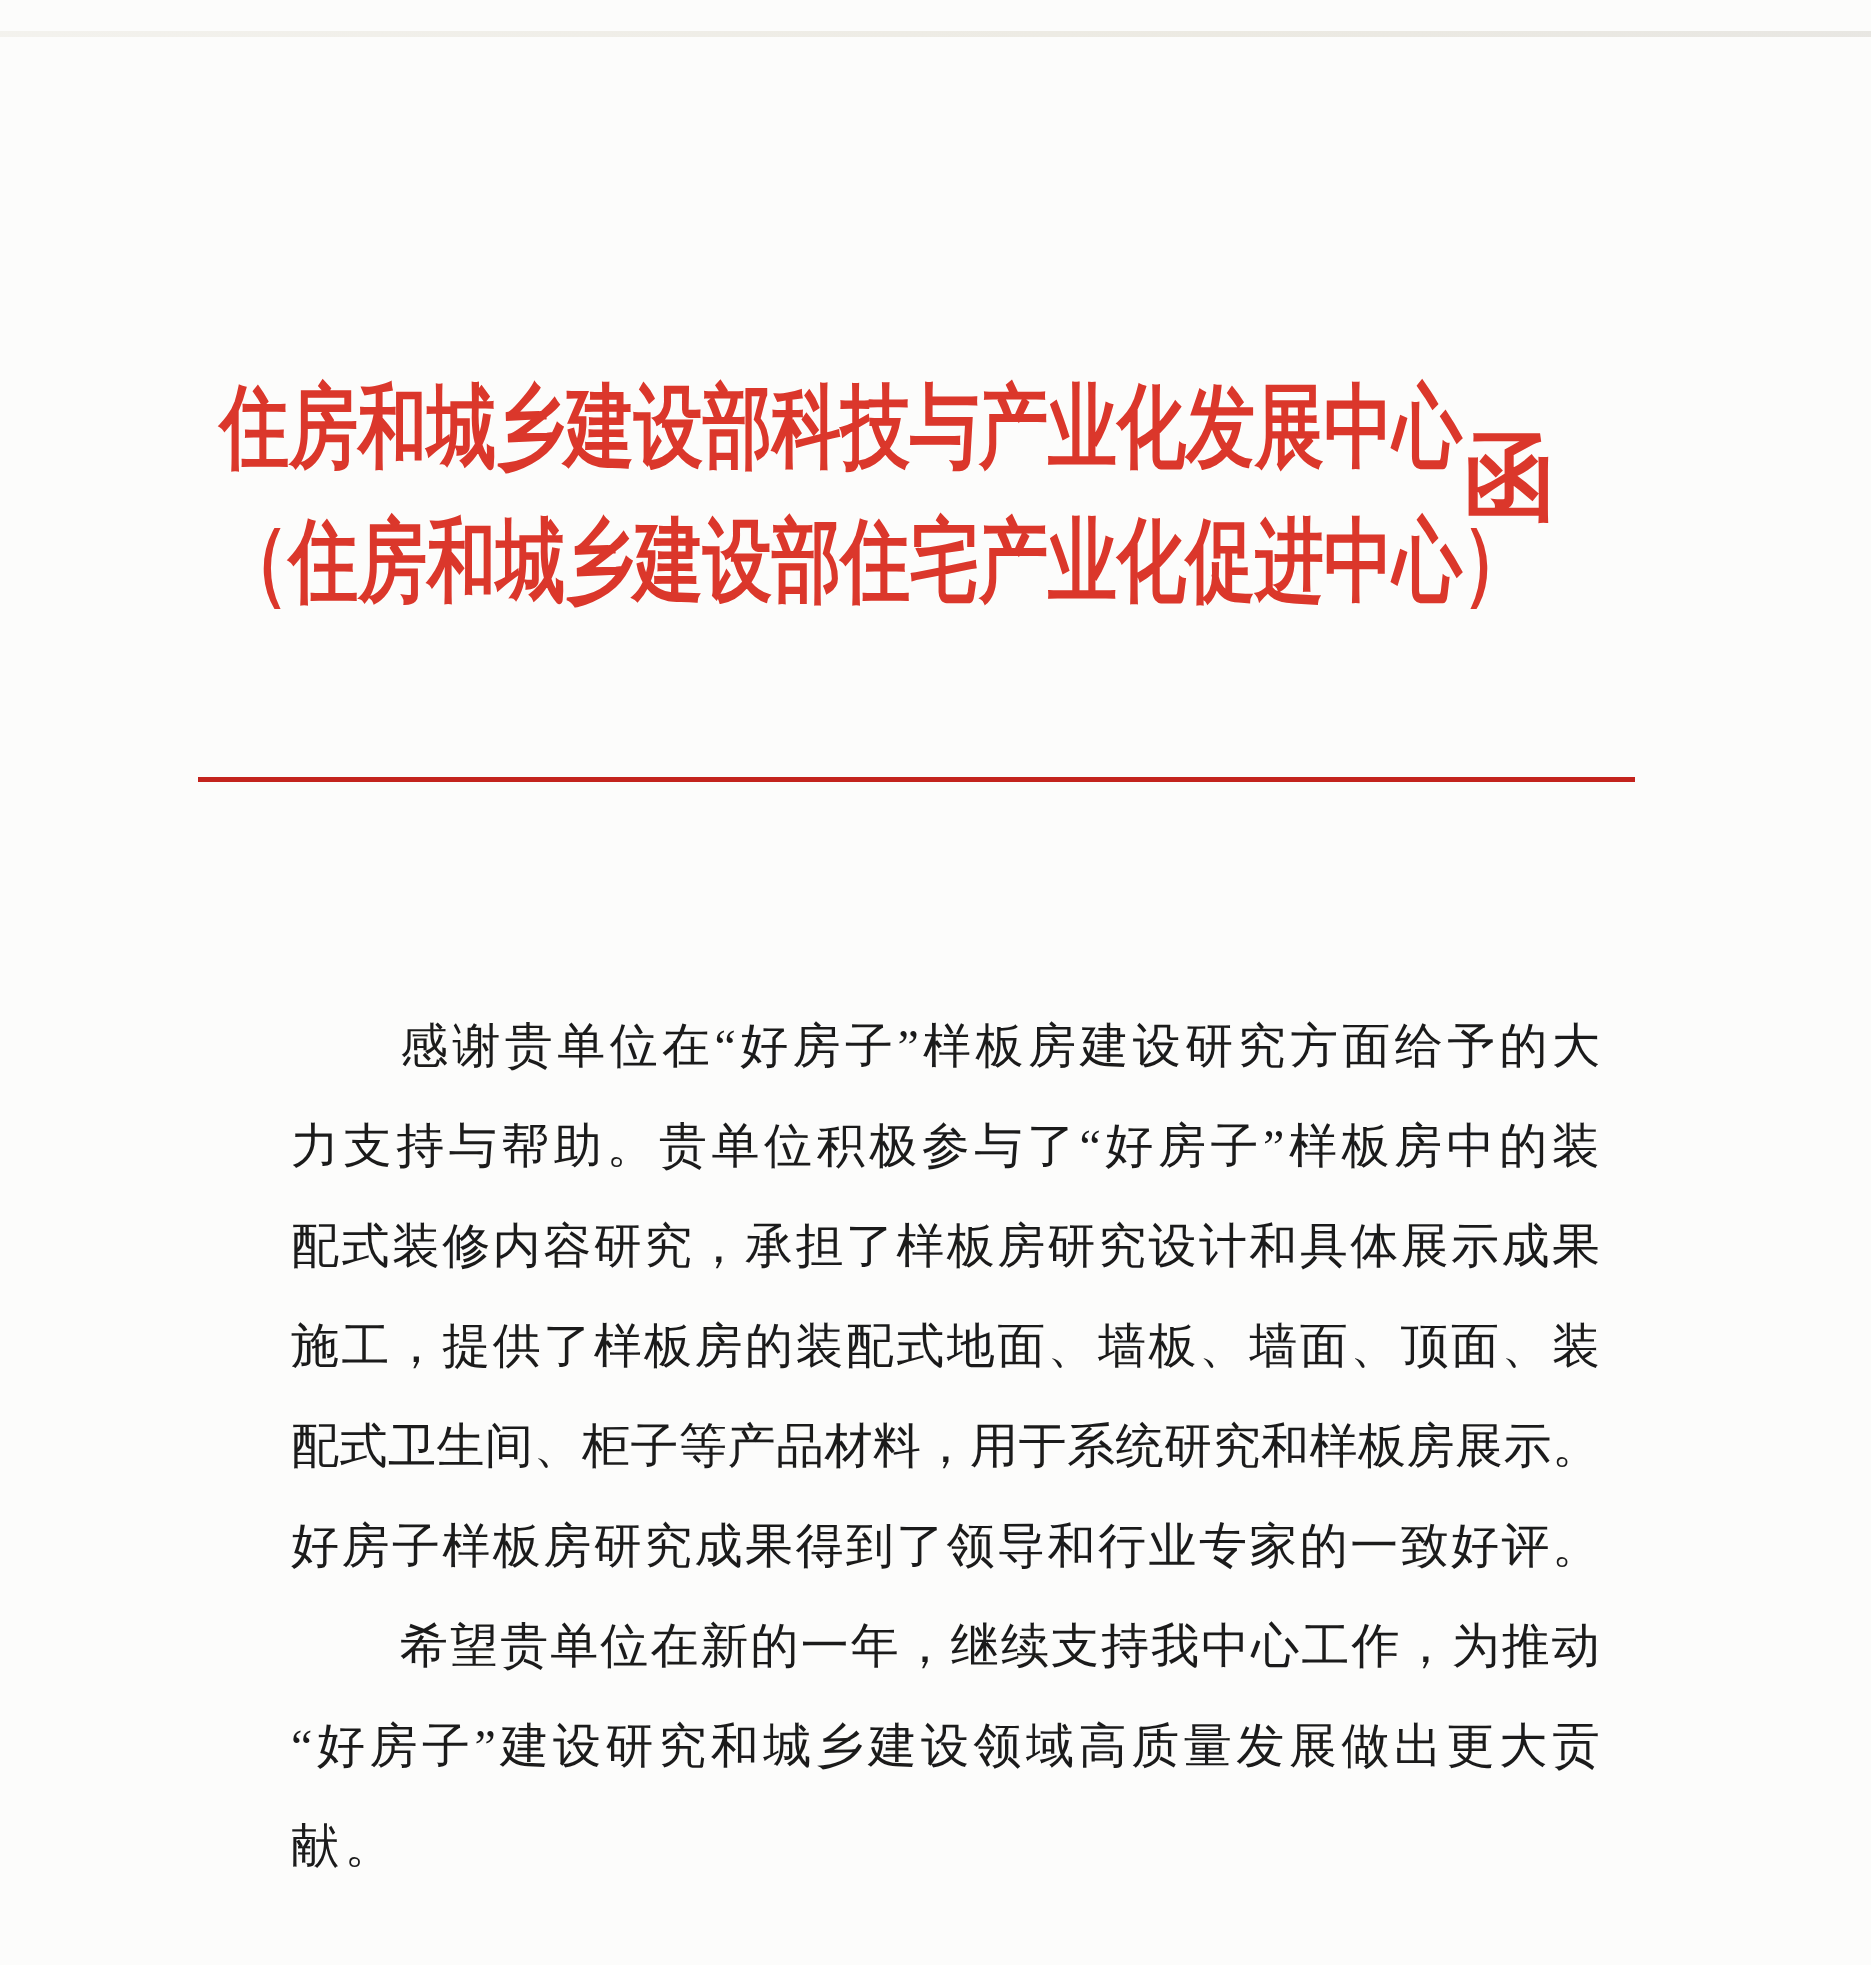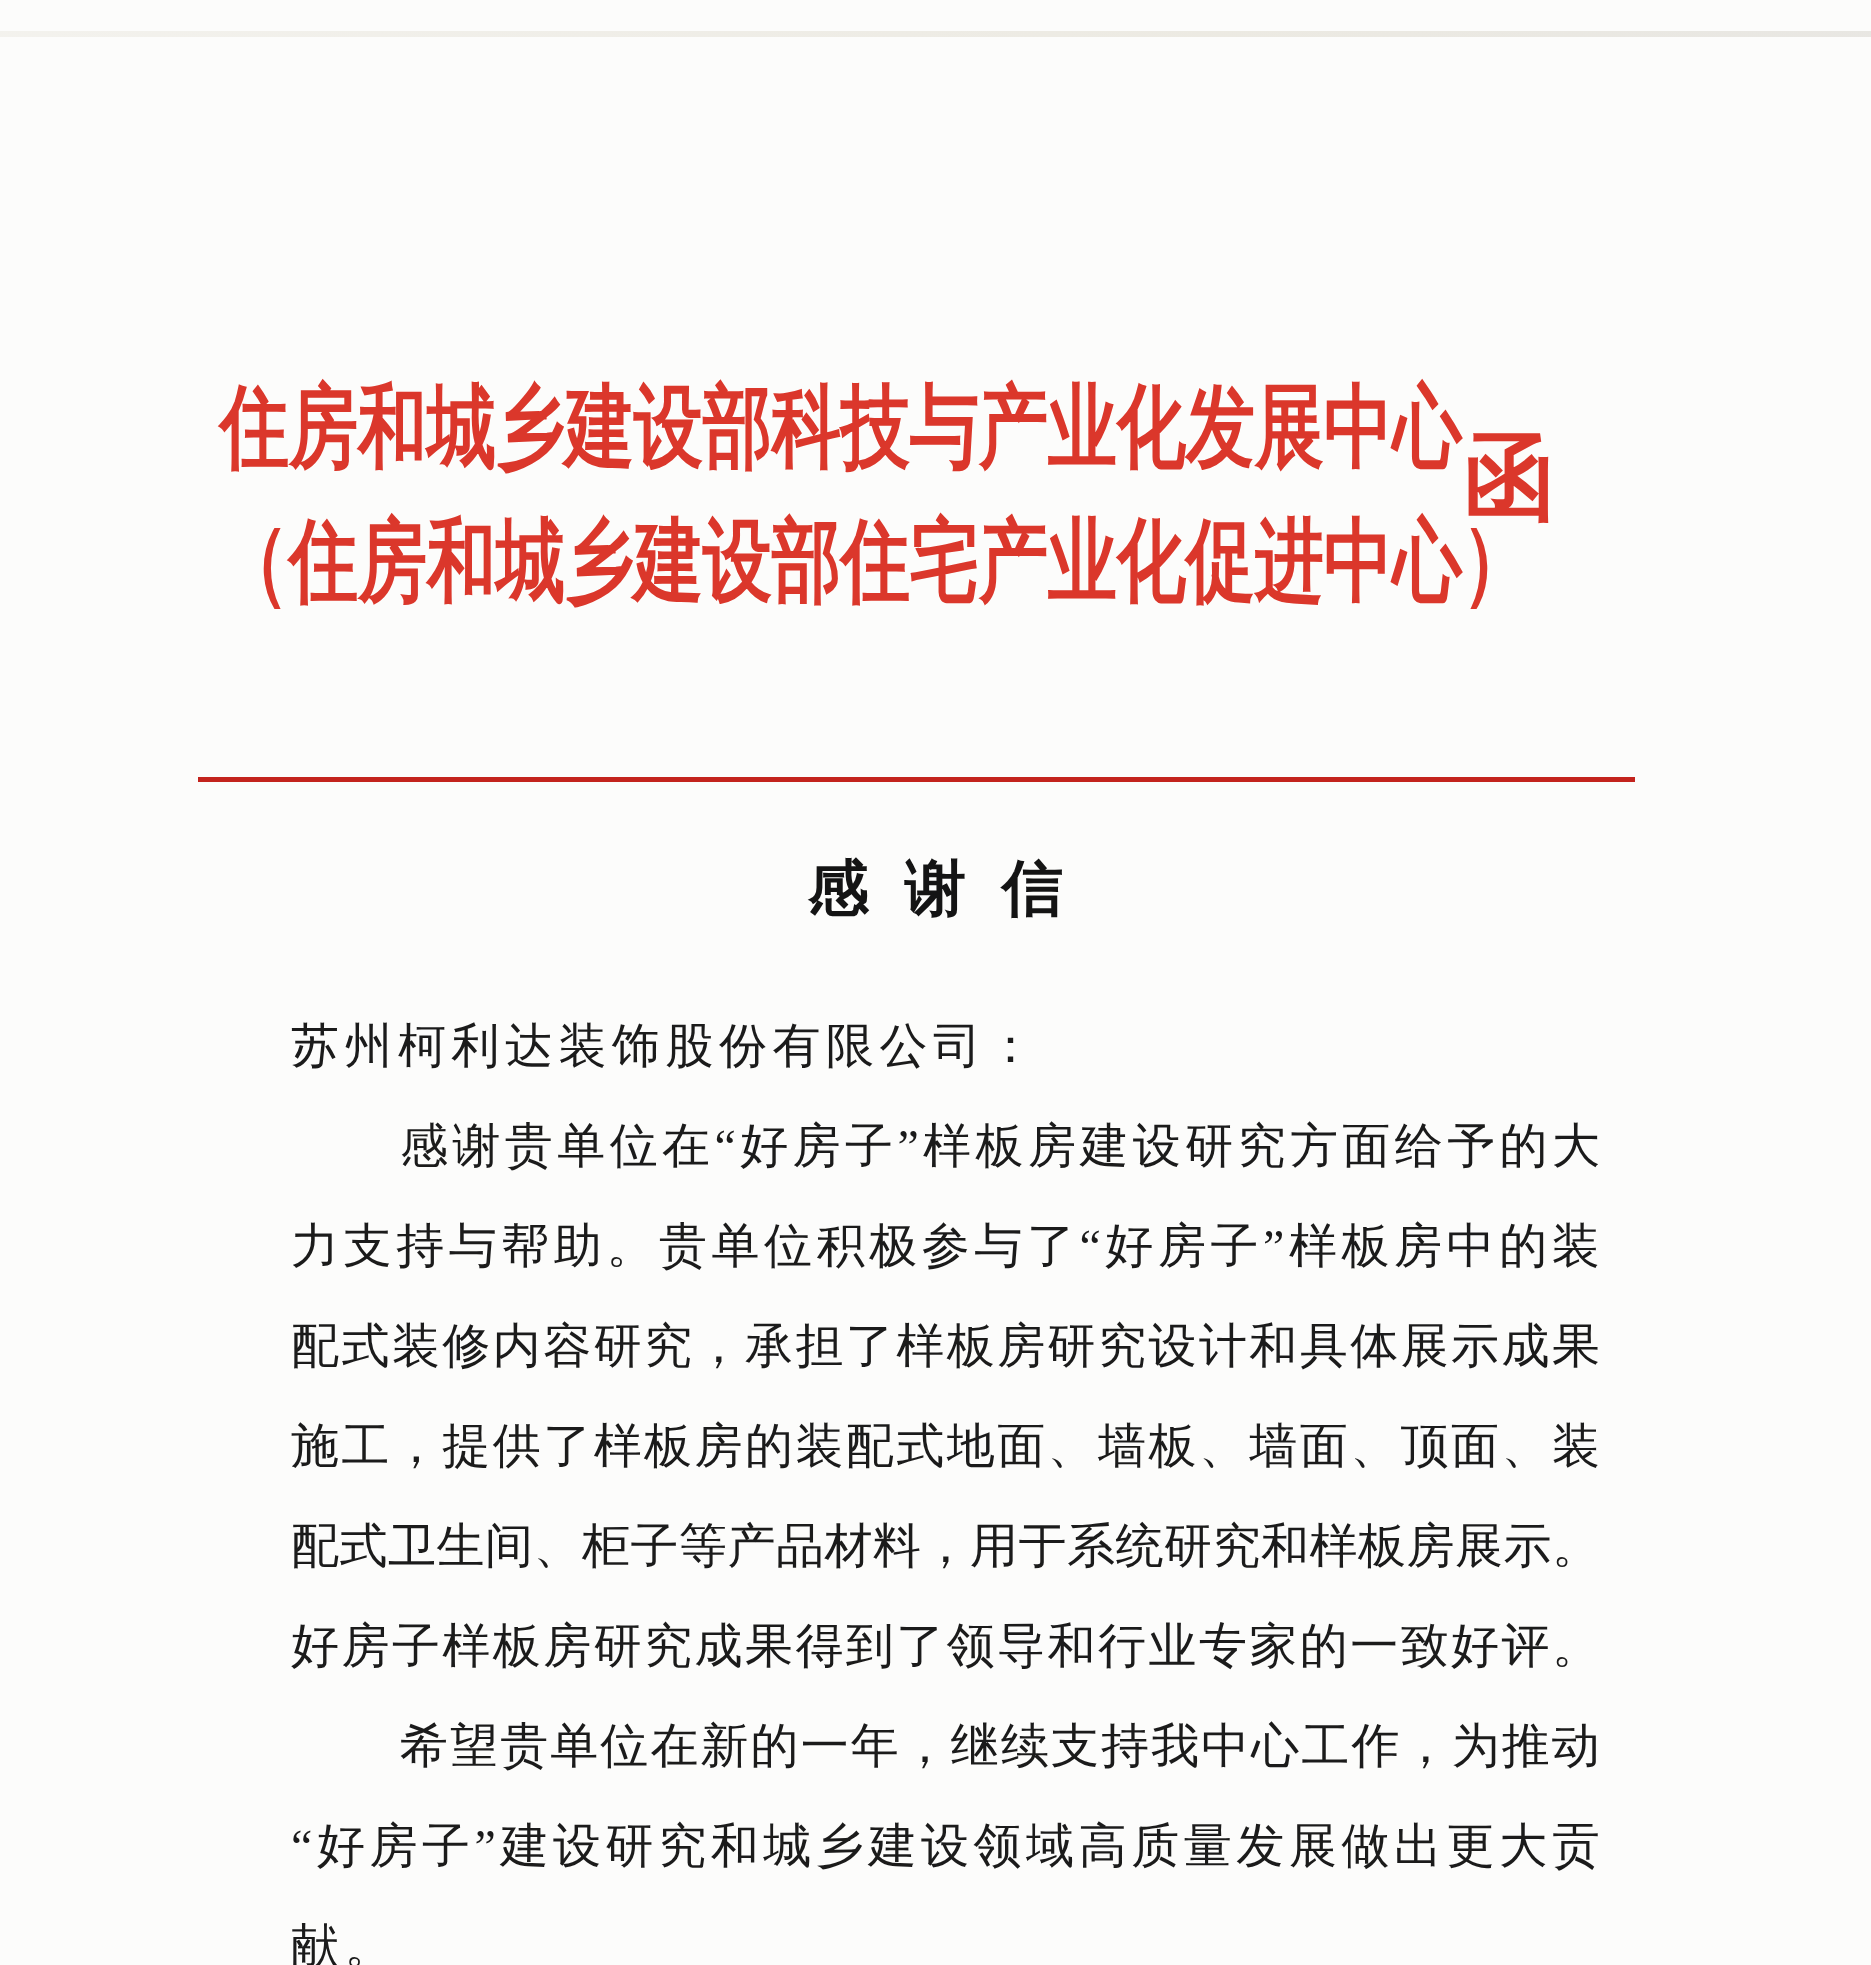--- a/index.html
+++ b/index.html
@@ -91,24 +91,22 @@
       <span>进</span>
       <span>中</span>
       <span>心</span>
       <span>）</span>
     </div>
 
   <div class="han">函</div>
 
   <div class="rule"></div>
 
-  <div class="title">感谢信</div>
 
   <div class="body">
-      <div class="bline">苏州柯利达装饰股份有限公司：</div>
       <div class="bline j" style="padding-left: 109px;"><span>感</span><span>谢</span><span>贵</span><span>单</span><span>位</span><span>在</span><span>“</span><span>好</span><span>房</span><span>子</span><span>”</span><span>样</span><span>板</span><span>房</span><span>建</span><span>设</span><span>研</span><span>究</span><span>方</span><span>面</span><span>给</span><span>予</span><span>的</span><span>大</span></div>
       <div class="bline j"><span>力</span><span>支</span><span>持</span><span>与</span><span>帮</span><span>助</span><span>。</span><span>贵</span><span>单</span><span>位</span><span>积</span><span>极</span><span>参</span><span>与</span><span>了</span><span>“</span><span>好</span><span>房</span><span>子</span><span>”</span><span>样</span><span>板</span><span>房</span><span>中</span><span>的</span><span>装</span></div>
       <div class="bline j"><span>配</span><span>式</span><span>装</span><span>修</span><span>内</span><span>容</span><span>研</span><span>究</span><span>，</span><span>承</span><span>担</span><span>了</span><span>样</span><span>板</span><span>房</span><span>研</span><span>究</span><span>设</span><span>计</span><span>和</span><span>具</span><span>体</span><span>展</span><span>示</span><span>成</span><span>果</span></div>
       <div class="bline j"><span>施</span><span>工</span><span>，</span><span>提</span><span>供</span><span>了</span><span>样</span><span>板</span><span>房</span><span>的</span><span>装</span><span>配</span><span>式</span><span>地</span><span>面</span><span>、</span><span>墙</span><span>板</span><span>、</span><span>墙</span><span>面</span><span>、</span><span>顶</span><span>面</span><span>、</span><span>装</span></div>
       <div class="bline j"><span>配</span><span>式</span><span>卫</span><span>生</span><span>间</span><span>、</span><span>柜</span><span>子</span><span>等</span><span>产</span><span>品</span><span>材</span><span>料</span><span>，</span><span>用</span><span>于</span><span>系</span><span>统</span><span>研</span><span>究</span><span>和</span><span>样</span><span>板</span><span>房</span><span>展</span><span>示</span><span>。</span></div>
       <div class="bline j"><span>好</span><span>房</span><span>子</span><span>样</span><span>板</span><span>房</span><span>研</span><span>究</span><span>成</span><span>果</span><span>得</span><span>到</span><span>了</span><span>领</span><span>导</span><span>和</span><span>行</span><span>业</span><span>专</span><span>家</span><span>的</span><span>一</span><span>致</span><span>好</span><span>评</span><span>。</span></div>
       <div class="bline j" style="padding-left: 109px;"><span>希</span><span>望</span><span>贵</span><span>单</span><span>位</span><span>在</span><span>新</span><span>的</span><span>一</span><span>年</span><span>，</span><span>继</span><span>续</span><span>支</span><span>持</span><span>我</span><span>中</span><span>心</span><span>工</span><span>作</span><span>，</span><span>为</span><span>推</span><span>动</span></div>
       <div class="bline j"><span>“</span><span>好</span><span>房</span><span>子</span><span>”</span><span>建</span><span>设</span><span>研</span><span>究</span><span>和</span><span>城</span><span>乡</span><span>建</span><span>设</span><span>领</span><span>域</span><span>高</span><span>质</span><span>量</span><span>发</span><span>展</span><span>做</span><span>出</span><span>更</span><span>大</span><span>贡</span></div>
       <div class="bline">献。</div>
     </div>

